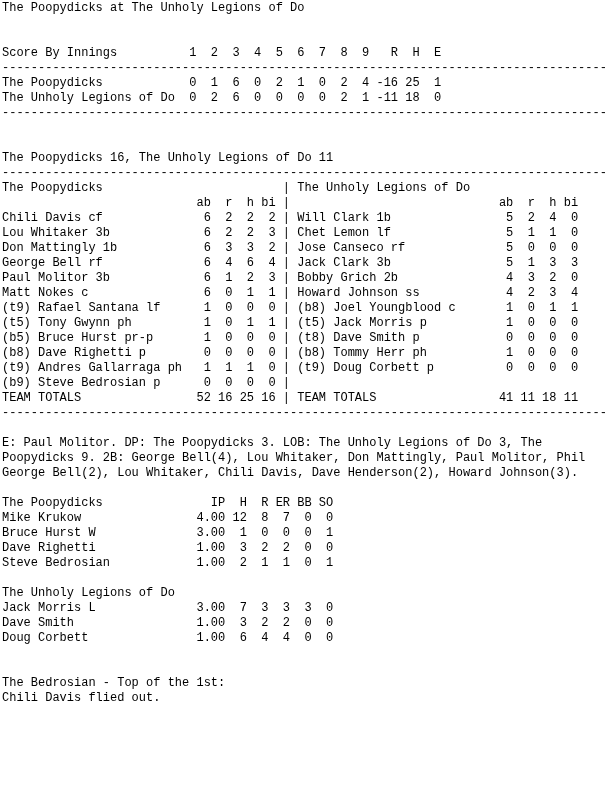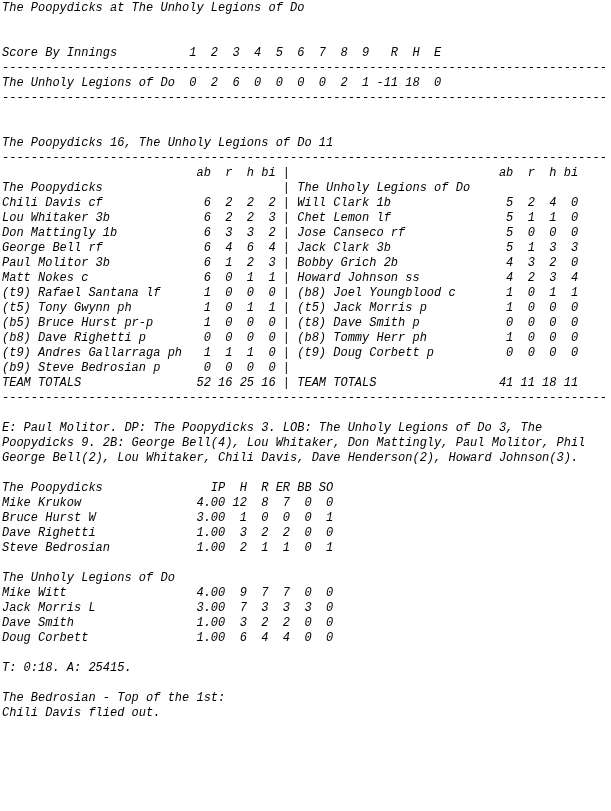--- a/index.html
+++ b/index.html
@@ -10,44 +10,44 @@
   .doc {
     width: 611px;
     height: 811px;
     overflow: hidden;
     box-sizing: border-box;
     padding: 1px 4px 0 2px;
     font-family: "Liberation Mono", "DejaVu Sans Mono", monospace;
     font-size: 12px;
     line-height: 15px;
     color: #000000;
-    font-style: italic;
   }
   .line {
     white-space: pre;
     height: 15px;
   }
 </style>
 </head>
 <body>
 
 <div class="doc" id="doc">
     <div class="line">The Poopydicks at The Unholy Legions of Do</div>
     <div class="line">&nbsp;</div>
     <div class="line">&nbsp;</div>
     <div class="line">Score By Innings          1  2  3  4  5  6  7  8  9   R  H  E</div>
     <div class="line">------------------------------------------------------------------------------------</div>
+    <div class="line">The Poopydicks            0  1  6  0  2  1  0  2  4 -16 25  1</div>
     <div class="line">The Unholy Legions of Do  0  2  6  0  0  0  0  2  1 -11 18  0</div>
     <div class="line">------------------------------------------------------------------------------------</div>
     <div class="line">&nbsp;</div>
     <div class="line">&nbsp;</div>
     <div class="line">The Poopydicks 16, The Unholy Legions of Do 11</div>
     <div class="line">------------------------------------------------------------------------------------</div>
+    <div class="line">The Poopydicks                         | The Unholy Legions of Do</div>
     <div class="line">                           ab  r  h bi |                             ab  r  h bi</div>
-    <div class="line">The Poopydicks                         | The Unholy Legions of Do</div>
     <div class="line">Chili Davis cf              6  2  2  2 | Will Clark 1b                5  2  4  0</div>
     <div class="line">Lou Whitaker 3b             6  2  2  3 | Chet Lemon lf                5  1  1  0</div>
     <div class="line">Don Mattingly 1b            6  3  3  2 | Jose Canseco rf              5  0  0  0</div>
     <div class="line">George Bell rf              6  4  6  4 | Jack Clark 3b                5  1  3  3</div>
     <div class="line">Paul Molitor 3b             6  1  2  3 | Bobby Grich 2b               4  3  2  0</div>
     <div class="line">Matt Nokes c                6  0  1  1 | Howard Johnson ss            4  2  3  4</div>
     <div class="line">(t9) Rafael Santana lf      1  0  0  0 | (b8) Joel Youngblood c       1  0  1  1</div>
     <div class="line">(t5) Tony Gwynn ph          1  0  1  1 | (t5) Jack Morris p           1  0  0  0</div>
     <div class="line">(b5) Bruce Hurst pr-p       1  0  0  0 | (t8) Dave Smith p            0  0  0  0</div>
     <div class="line">(b8) Dave Righetti p        0  0  0  0 | (b8) Tommy Herr ph           1  0  0  0</div>
@@ -60,22 +60,20 @@
     <div class="line">Poopydicks 9. 2B: George Bell(4), Lou Whitaker, Don Mattingly, Paul Molitor, Phil</div>
     <div class="line">George Bell(2), Lou Whitaker, Chili Davis, Dave Henderson(2), Howard Johnson(3).</div>
     <div class="line">&nbsp;</div>
     <div class="line">The Poopydicks               IP  H  R ER BB SO</div>
     <div class="line">Mike Krukow                4.00 12  8  7  0  0</div>
     <div class="line">Bruce Hurst W              3.00  1  0  0  0  1</div>
     <div class="line">Dave Righetti              1.00  3  2  2  0  0</div>
     <div class="line">Steve Bedrosian            1.00  2  1  1  0  1</div>
     <div class="line">&nbsp;</div>
     <div class="line">The Unholy Legions of Do</div>
-    <div class="line">Mike Witt                  4.00  9  7  7  0  0</div>
     <div class="line">Jack Morris L              3.00  7  3  3  3  0</div>
     <div class="line">Dave Smith                 1.00  3  2  2  0  0</div>
     <div class="line">Doug Corbett               1.00  6  4  4  0  0</div>
     <div class="line">&nbsp;</div>
-    <div class="line">T: 0:18. A: 25415.</div>
     <div class="line">&nbsp;</div>
     <div class="line">The Bedrosian - Top of the 1st:</div>
     <div class="line">Chili Davis flied out.</div>
   </div>
 
 </body></html>

